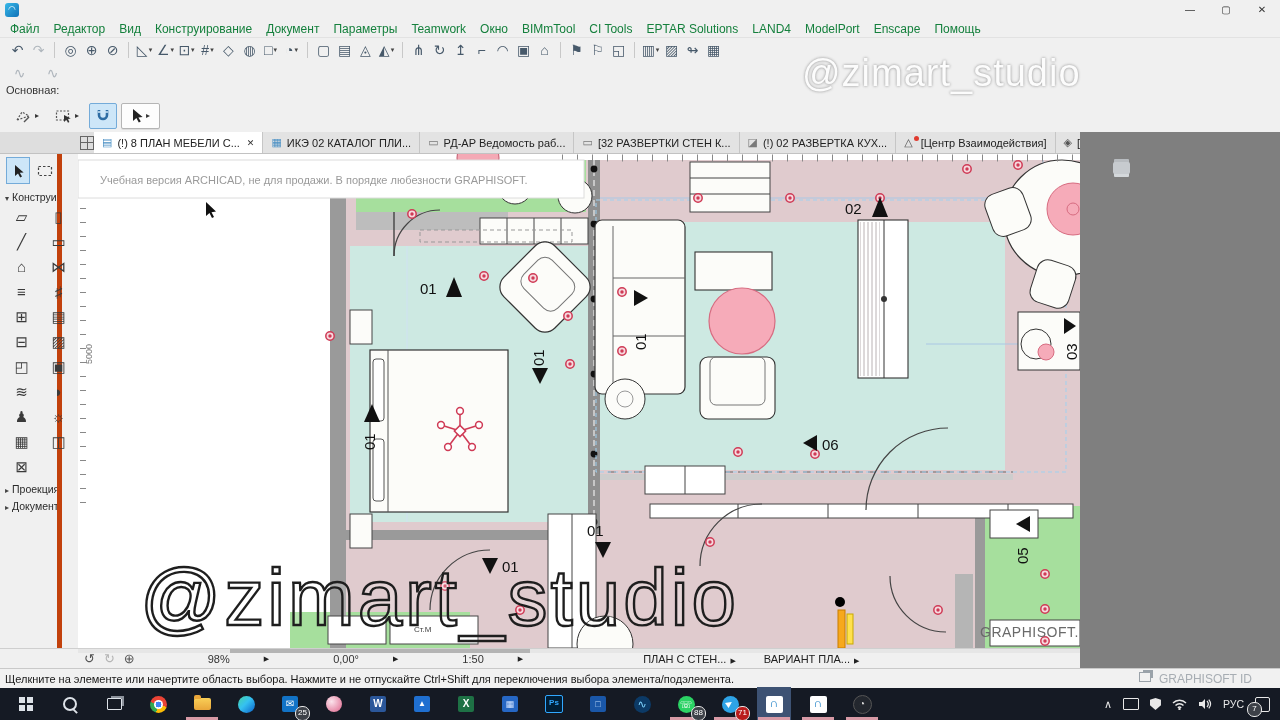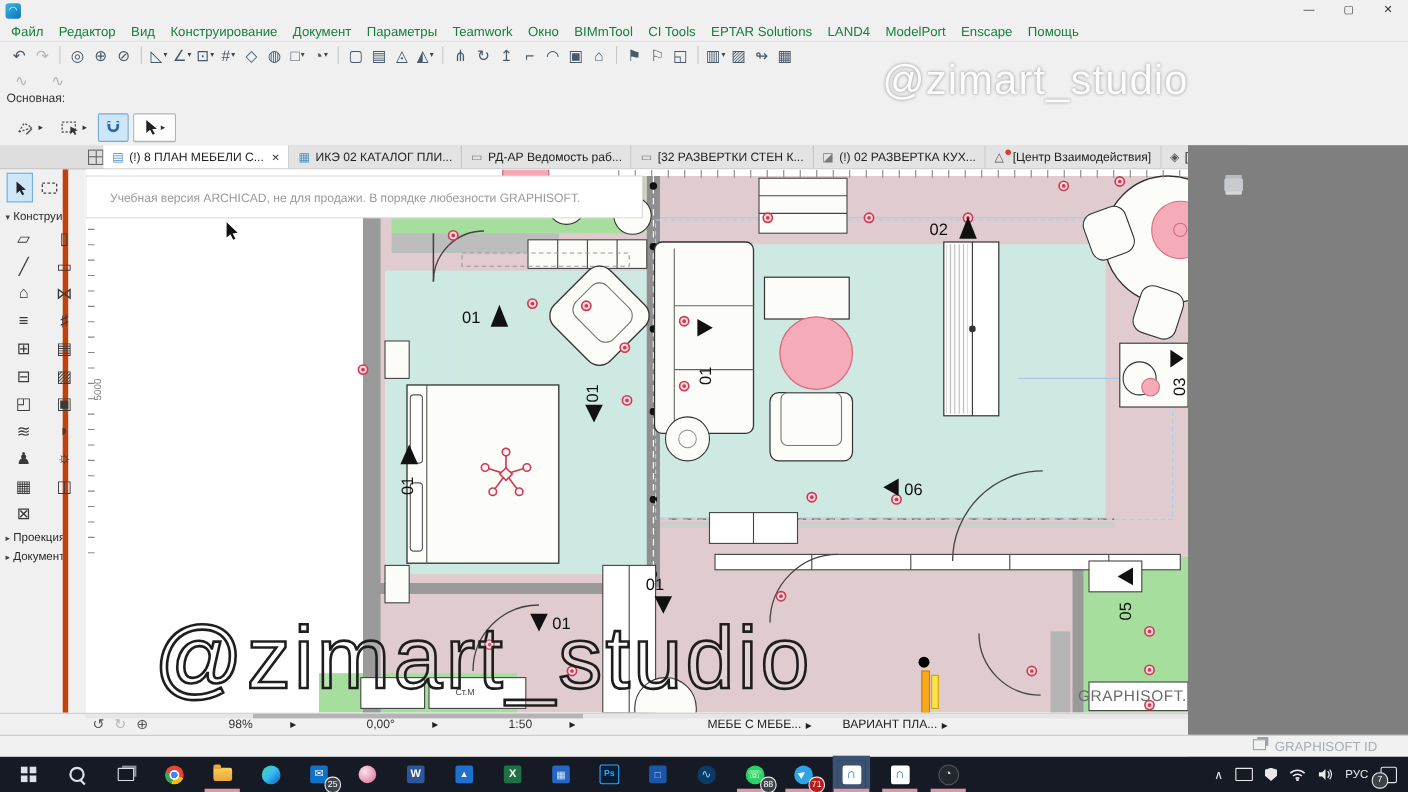--- a/index.html
+++ b/index.html
@@ -678,25 +678,26 @@
     </div>
   <span class="cb-ico">↺</span>
   <span class="cb-ico" style="color:#b5b5b5">↻</span>
   <span class="cb-ico">⊕</span>
   <span class="cb-val">98%</span>
   <span class="cb-arr">▶</span>
   <span class="cb-val">0,00°</span>
   <span class="cb-arr">▶</span>
   <span class="cb-val">1:50</span>
   <span class="cb-arr">▶</span>
-  <span class="cb-view"><span>МЕБЕ С МЕБЕ...</span><span class="cb-arr2">▶</span></span>
+  <span class="cb-view"><span>ПЛАН С СТЕН...</span><span class="cb-arr2">▶</span></span>
   <span class="cb-view" style="margin-left:28px"><span>ВАРИАНТ ПЛА...</span><span class="cb-arr2">▶</span></span>
 </div>
 
 <div class="abs" id="statusbar">
+  <span>Щелкните на элементе или начертите область выбора. Нажмите и не отпускайте Ctrl+Shift для переключения выбора элемента/подэлемента.</span>
   <span id="gsid">
     <span class="winswap"></span>
     <span>GRAPHISOFT ID</span>
   </span>
 </div>
 
 <div class="abs" id="taskbar">
   <div id="taskbar-apps" style="display:flex;align-items:center">
       <div class="tb-app">
         <i class="ico-start"></i>

